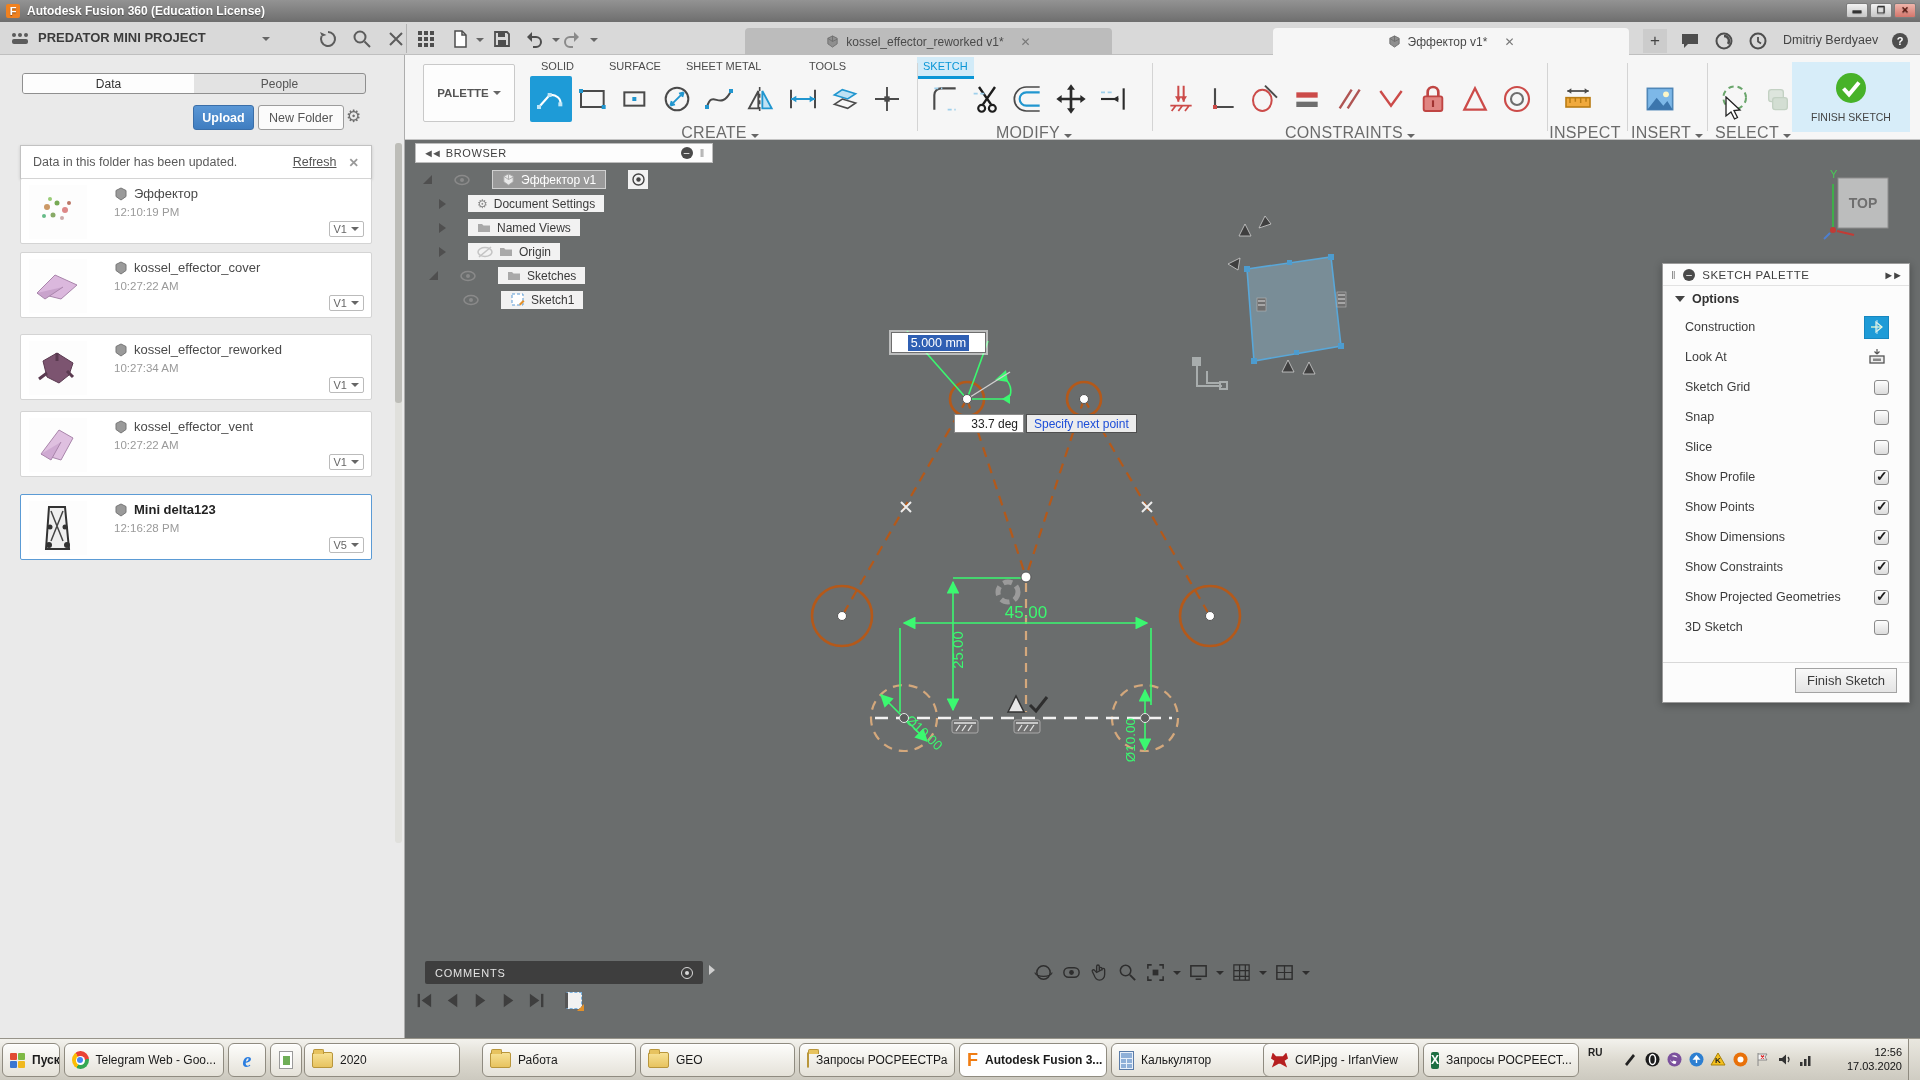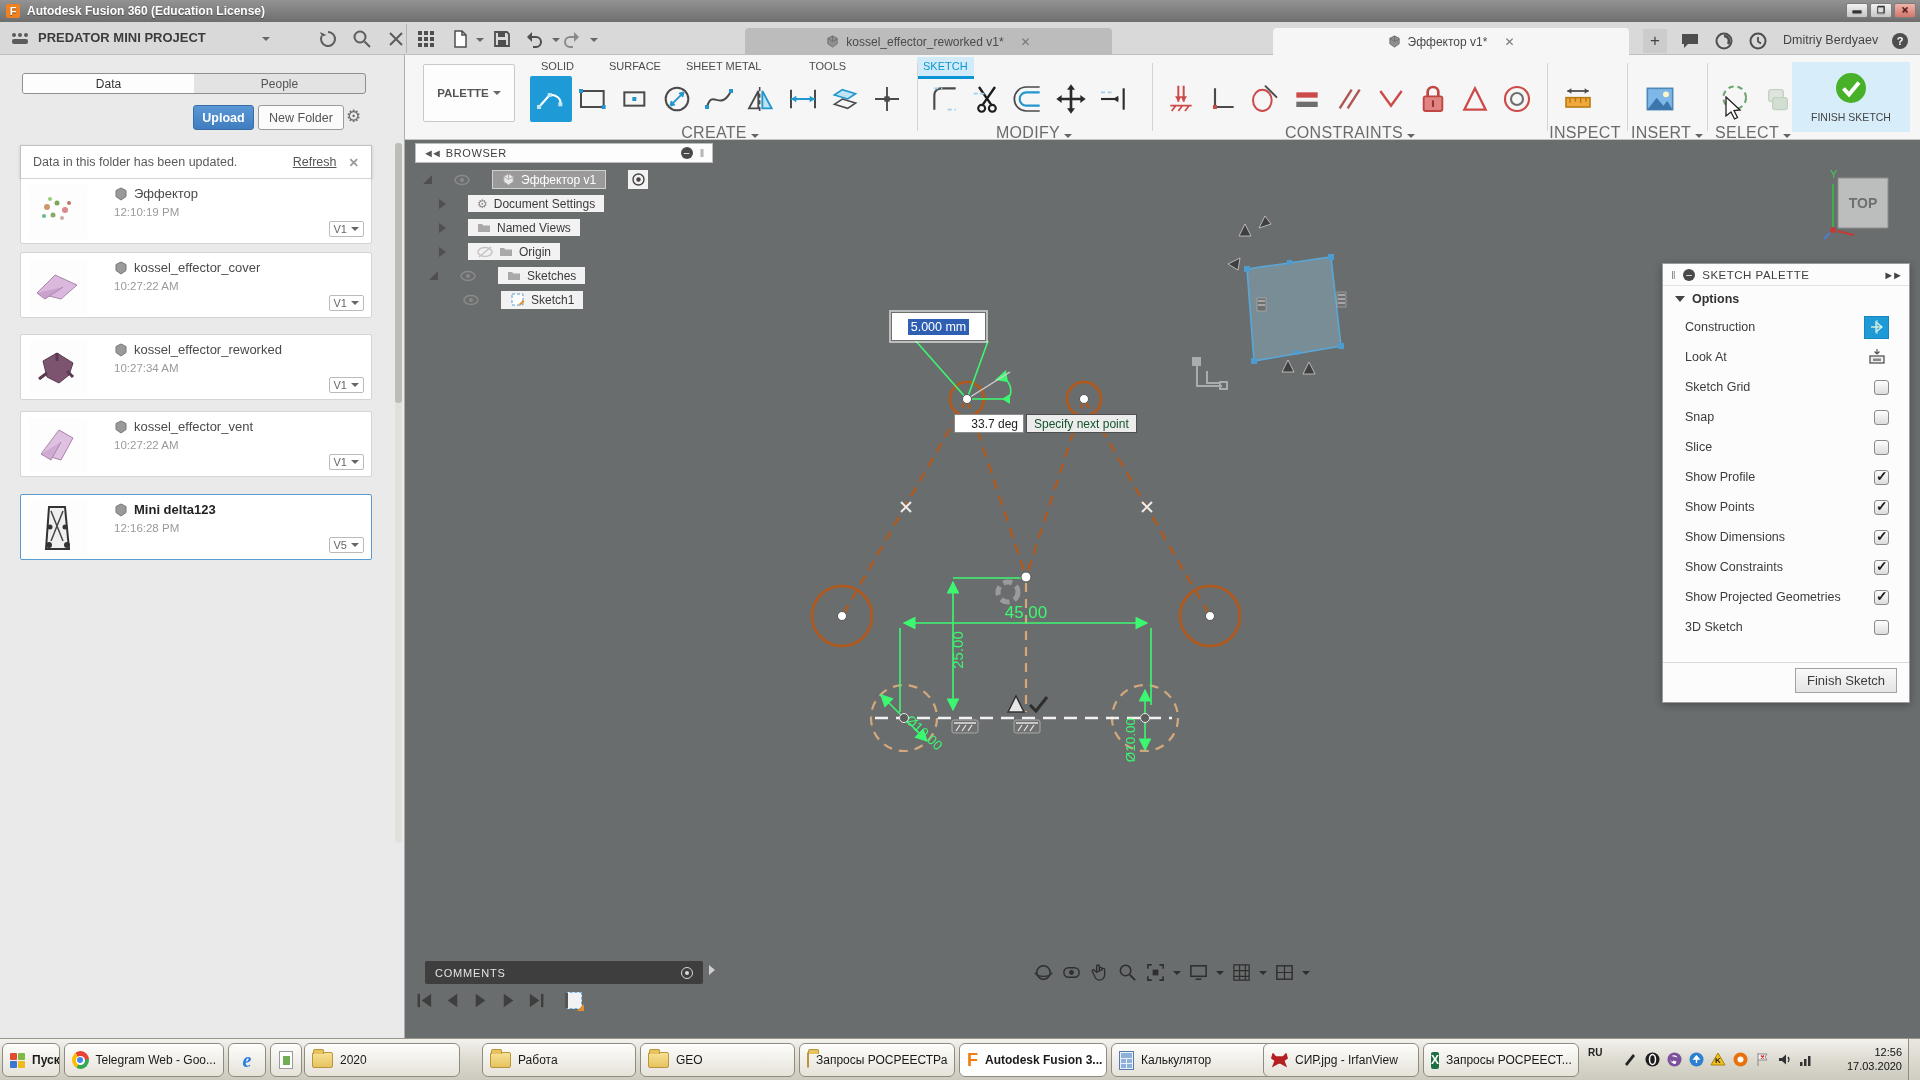--- a/index.html
+++ b/index.html
@@ -52,24 +52,24 @@
 .card .nm{position:absolute;left:113px;top:7px;font-size:13px;color:#4a4a4a}
 .card.selected .nm{font-weight:bold;color:#222}
 .card .cu{position:absolute;left:93px;top:8px}
 .card .tm{position:absolute;left:93px;top:27px;font-size:11.5px;color:#9a9a9a}
 .card .ver{position:absolute;right:7px;bottom:6px;border:1px solid #bbb;border-radius:2px;background:#fff;font-size:11px;color:#666;padding:1px 4px;display:flex;align-items:center}
 .lp-scroll{position:absolute;right:2px;top:88px;width:7px;height:700px;background:#e0e0dc;border-radius:3px}
 .lp-scroll .th{width:7px;height:260px;background:#bdbdb8;border-radius:3px}
 
 .canvas{position:absolute;left:405px;top:140px;width:1515px;height:898px;background:#6a6d6d}
 .sk{position:absolute;left:0;top:0;width:1515px;height:898px}
-.dim-input{position:absolute;left:486px;top:172px;width:95px;height:29px;background:#fff;border:1px solid #6e6e6e;box-shadow:0 0 0 2px rgba(255,255,255,.55);display:flex;align-items:center;justify-content:center;font-size:12.5px}
+.dim-input{position:absolute;left:486px;top:192px;width:95px;height:21px;background:#fff;border:1px solid #6e6e6e;box-shadow:0 0 0 2px rgba(255,255,255,.55);display:flex;align-items:center;justify-content:center;font-size:12.5px}
 .dim-input .sel{background:#2f5fb3;color:#fff;padding:1px 3px}
 .angle-input{position:absolute;left:549px;top:274px;width:70px;height:19px;background:#fff;border:1px solid #8a8a8a;display:flex;align-items:center;justify-content:flex-end;padding-right:5px;font-size:12px;color:#222}
-.tip{position:absolute;left:621px;top:274px;height:19px;background:#ececec;border:1px solid #4f4f4f;display:flex;align-items:center;padding:0 7px;font-size:12px;color:#14532d;white-space:nowrap}
+.tip{position:absolute;left:621px;top:274px;height:19px;background:#ececec;border:1px solid #4f4f4f;display:flex;align-items:center;padding:0 7px;font-size:12px;color:#1d4ed8;white-space:nowrap}
 .commentsbar{position:absolute;left:20px;top:821px;width:278px;height:23px;background:rgba(56,56,56,.88);border-radius:2px;display:flex;align-items:center;padding:0 10px;color:#e4e4e4;font-size:11px;letter-spacing:.8px}
 .commentsbar .ring{margin-left:auto;width:12px;height:12px;border:1.5px solid #d9d9d9;border-radius:50%;display:flex;align-items:center;justify-content:center}
 .commentsbar .ring i{width:4px;height:4px;background:#d9d9d9;border-radius:50%}
 .cexp{position:absolute;left:304px;top:825px;width:0;height:0;border-top:5px solid transparent;border-bottom:5px solid transparent;border-left:6px solid #cfcfcf}
 .timeline{position:absolute;left:10px;top:851px;display:flex;align-items:center;gap:9px}
 .timeline svg{width:19px;height:19px}
 .tl-marker{width:17px;height:17px;border:1.5px dashed #7ab2e0;background:#f2f2f2;position:relative;margin-left:10px;border-left:3px solid #555}
 .tl-marker i{position:absolute;right:-3px;bottom:-3px;width:7px;height:7px;background:#e2902a;clip-path:polygon(0 100%,100% 0,100% 100%)}
 .navbar{position:absolute;left:628px;top:822px;display:flex;align-items:center;gap:7px}
 .navbar svg{width:21px;height:21px}

